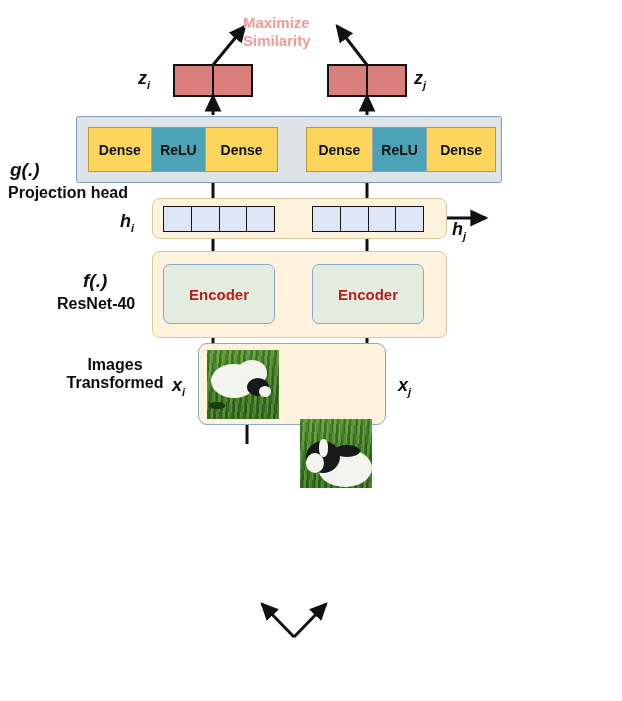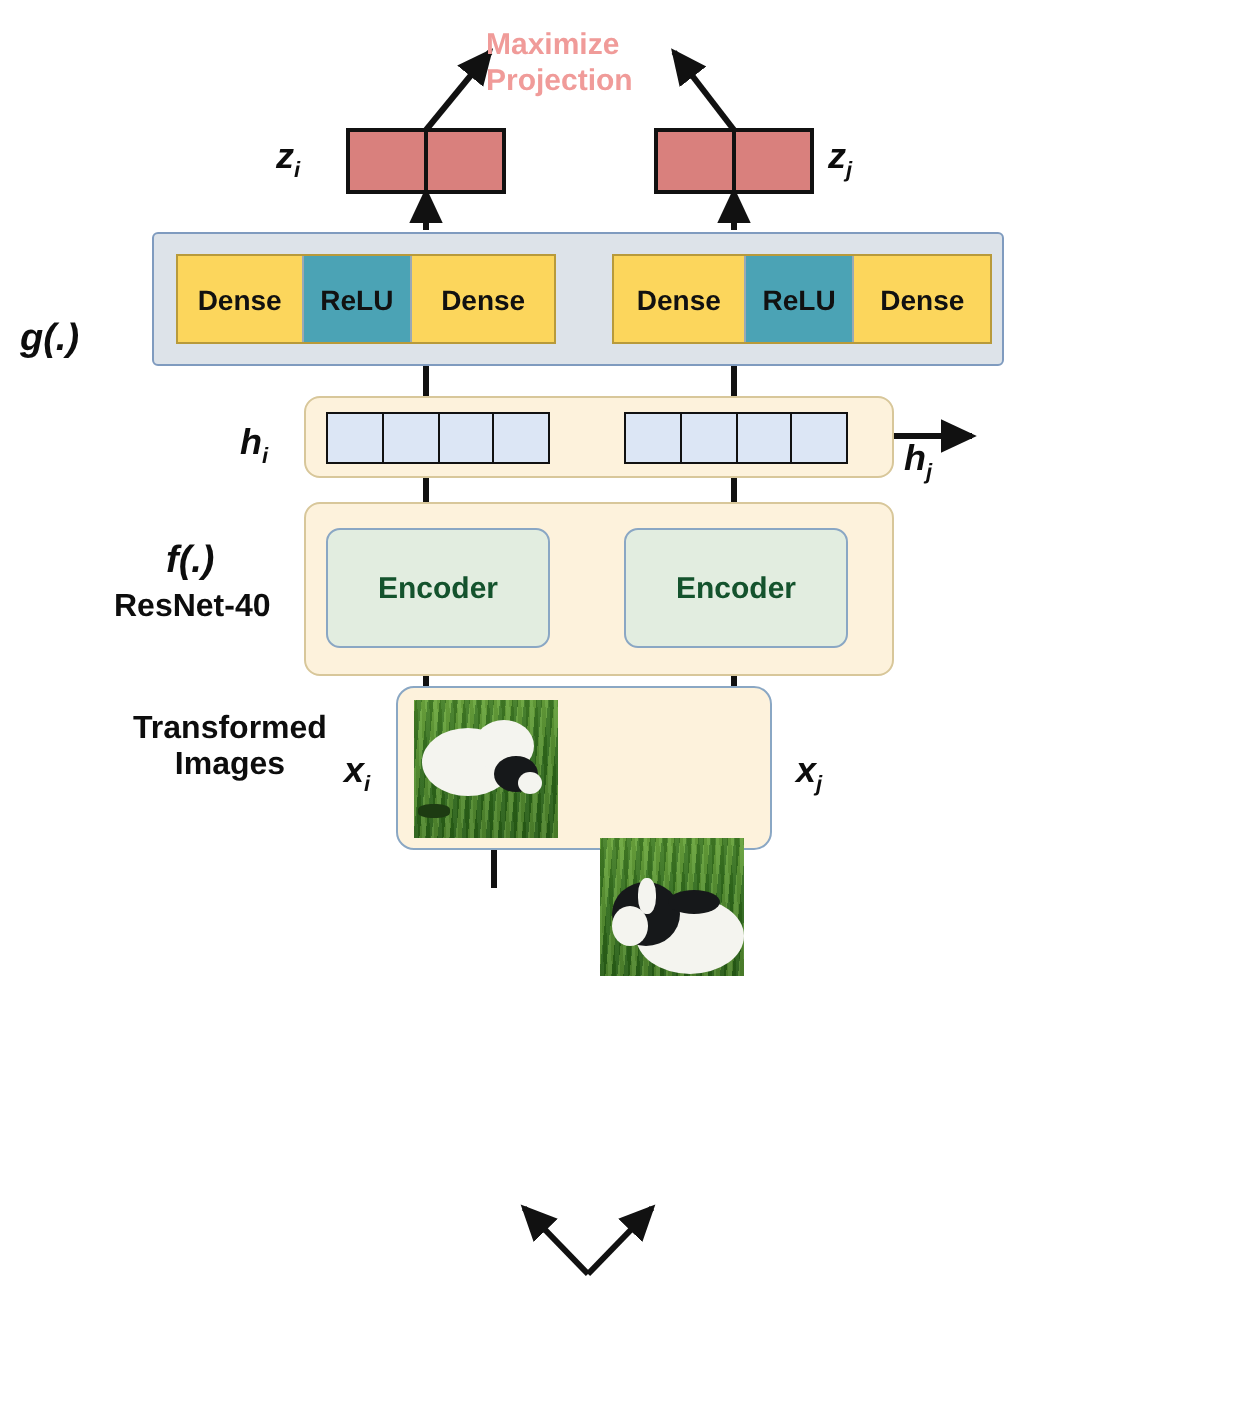--- a/index.html
+++ b/index.html
@@ -31,21 +31,21 @@
   
   .h-wrap{background:#fdf2dc;border:1.5px solid #d8c79a;border-radius:8px;}
   .hbox{display:flex;border:1.5px solid #111;background:#dce6f5;}
   .hcell{flex:1;border-right:1.5px solid #111;}
   .hcell:last-child{border-right:none;}
 
   
   .enc-wrap{background:#fdf2dc;border:1.5px solid #d8c79a;border-radius:8px;}
   .encoder{background:#e2ede0;border:1.5px solid #8aa7c4;border-radius:7px;
            display:flex;align-items:center;justify-content:center;
-           font-weight:bold;font-size:15px;color:#14532d;}
+           font-weight:bold;font-size:15px;color:#b91c1c;}
 
   
   .tf-wrap{background:#fdf2dc;border:1.5px solid #8aa7c4;border-radius:9px;}
 
   
   .aug{background:#fbdfe0;border:1.5px solid #8aa7c4;border-radius:9px;
        display:flex;align-items:center;justify-content:center;text-align:center;
        font-weight:bold;font-size:15px;color:#111;line-height:1.35;}
 
   
@@ -101,21 +101,21 @@
     <line x1="338" y1="432" x2="338" y2="412" stroke="#111" stroke-width="3"></line>
 
     <line x1="294" y1="625" x2="262" y2="592" stroke="#111" stroke-width="3" marker-end="url(#ah)"></line>
     <line x1="294" y1="625" x2="326" y2="592" stroke="#111" stroke-width="3" marker-end="url(#ah)"></line>
 
     <line x1="447" y1="206" x2="486" y2="206" stroke="#111" stroke-width="3" marker-end="url(#ah)"></line>
   </svg>
 
   <div class="abs lbl-pink" style="left:243px;top:2px;width:110px;font-size:15px;">
     <div>Maximize</div>
-    <div>Projection</div>
+    <div>Similarity</div>
   </div>
 
   <div class="abs lbl mathit" style="left:138px;top:56px;font-size:18px;">
     <span>z</span><sub style="font-size:11px;">i</sub>
   </div>
   <div class="abs zbox" style="left:173px;top:52px;width:80px;height:33px;">
     <div class="zcell"></div>
     <div class="zcell"></div>
   </div>
 
@@ -136,20 +136,21 @@
     <div class="cell dense" style="width:37.66%;">Dense</div>
   </div>
 
   <div class="abs mlp" style="left:306px;top:115px;width:190px;height:45px;">
     <div class="cell dense" style="width:35%;">Dense</div>
     <div class="cell relu" style="width:29%;">ReLU</div>
     <div class="cell dense" style="width:36%;">Dense</div>
   </div>
 
   <div class="abs lbl mathit" style="left:10px;top:147px;font-size:19px;">g(.)</div>
+  <div class="abs lbl" style="left:8px;top:172px;font-size:16px;">Projection head</div>
 
   <div class="abs h-wrap" style="left:152px;top:186px;width:295px;height:41px;"></div>
 
   <div class="abs lbl mathit" style="left:120px;top:199px;font-size:18px;">
     <span>h</span><sub style="font-size:11px;">i</sub>
   </div>
   <div class="abs hbox" style="left:163px;top:194px;width:112px;height:26px;">
     <div class="hcell"></div>
     <div class="hcell"></div>
     <div class="hcell"></div>
@@ -171,22 +172,22 @@
 
   <div class="abs lbl mathit" style="left:83px;top:258px;font-size:19px;">f(.)</div>
   <div class="abs lbl" style="left:57px;top:283px;font-size:16px;">ResNet-40</div>
 
   <div class="abs encoder" style="left:163px;top:252px;width:112px;height:60px;">Encoder</div>
   <div class="abs encoder" style="left:312px;top:252px;width:112px;height:60px;">Encoder</div>
 
   <div class="abs tf-wrap" style="left:198px;top:331px;width:188px;height:82px;"></div>
 
   <div class="abs lbl" style="left:50px;top:344px;width:130px;text-align:center;font-size:16px;">
+    <div>Images</div>
     <div>Transformed</div>
-    <div>Images</div>
   </div>
 
   <div class="abs lbl mathit" style="left:172px;top:363px;font-size:18px;">
     <span>x</span><sub style="font-size:11px;">i</sub>
   </div>
 
   <div class="abs photo" style="left:207px;top:338px;width:72px;height:69px;">
     <div class="grass"></div>
     <div class="dogw" style="left:4px;top:14px;width:46px;height:34px;"></div>
     <div class="dogw" style="left:30px;top:10px;width:30px;height:26px;"></div>

